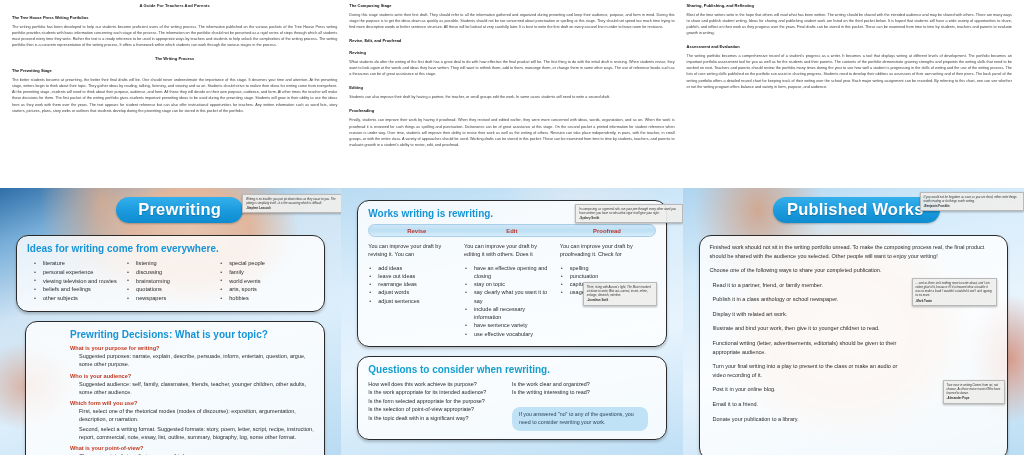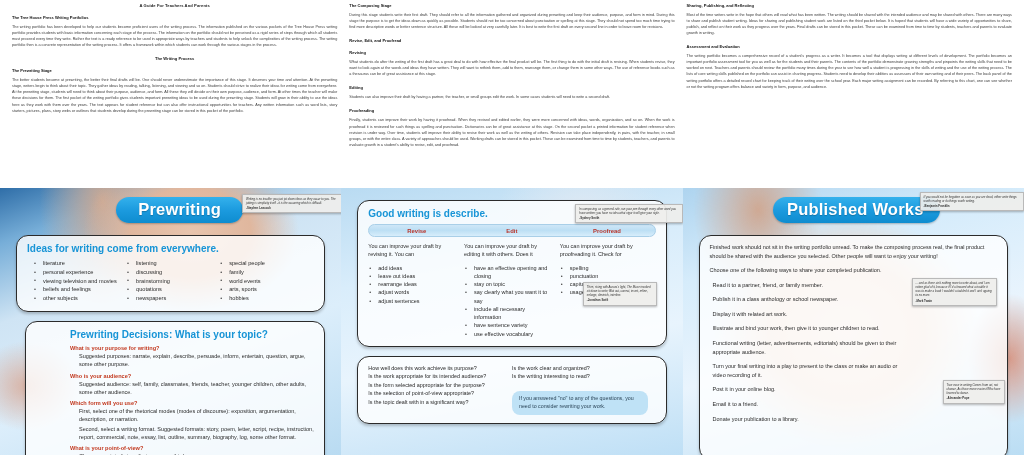--- a/index.html
+++ b/index.html
@@ -264,21 +264,21 @@
 
     <div class="panel p2">
       <div class="panel-inner">
 
         <div class="quote" style="left:225px; top:4px; width:108px;">
           <span>In composing, as a general rule, run your pen through every other word you have written; you have no idea what vigor it will give your style.</span>
           <span class="attrib">-Sydney Smith</span>
         </div>
 
         <div class="card" style="margin:12px 7px 0 7px;">
-          <div class="card-title">Good writing is describe.</div>
+          <div class="card-title">Works writing is rewriting.</div>
 
           <div class="pillbar">
             <div>Revise</div>
             <div>Edit</div>
             <div>Proofread</div>
           </div>
 
           <div class="rcols">
             <div class="rcol">
               <div class="rlead">You can improve your draft by revising it. You can</div>
@@ -305,20 +305,21 @@
               <div class="rbullet">usage</div>
               <div class="quote" style="left:23px; top:40px; width:74px;">
                 <span>Then, rising with Aurora's light, The Muse invoked sit down to write; Blot out, correct, insert, refine, enlarge, diminish, interline.</span>
                 <span class="attrib">-Jonathan Swift</span>
               </div>
             </div>
           </div>
         </div>
 
         <div class="card" style="margin:9px 7px 0 7px;">
+          <div class="card-title teal">Questions to consider when rewriting.</div>
           <div class="qcols">
             <div class="qcol">
               <div class="qline">How well does this work achieve its purpose?</div>
               <div class="qline">Is the work appropriate for its intended audience?</div>
               <div class="qline">Is the form selected appropriate for the purpose?</div>
               <div class="qline">Is the selection of point-of-view appropriate?</div>
               <div class="qline">Is the topic dealt with in a significant way?</div>
             </div>
             <div class="qcol">
               <div class="qline">Is the work clear and organized?</div>

